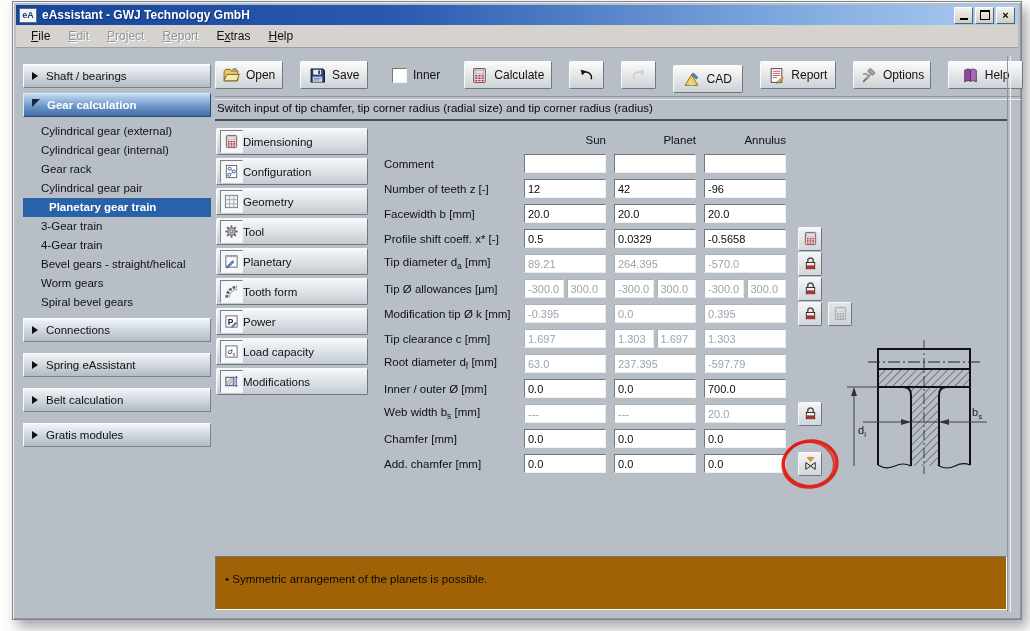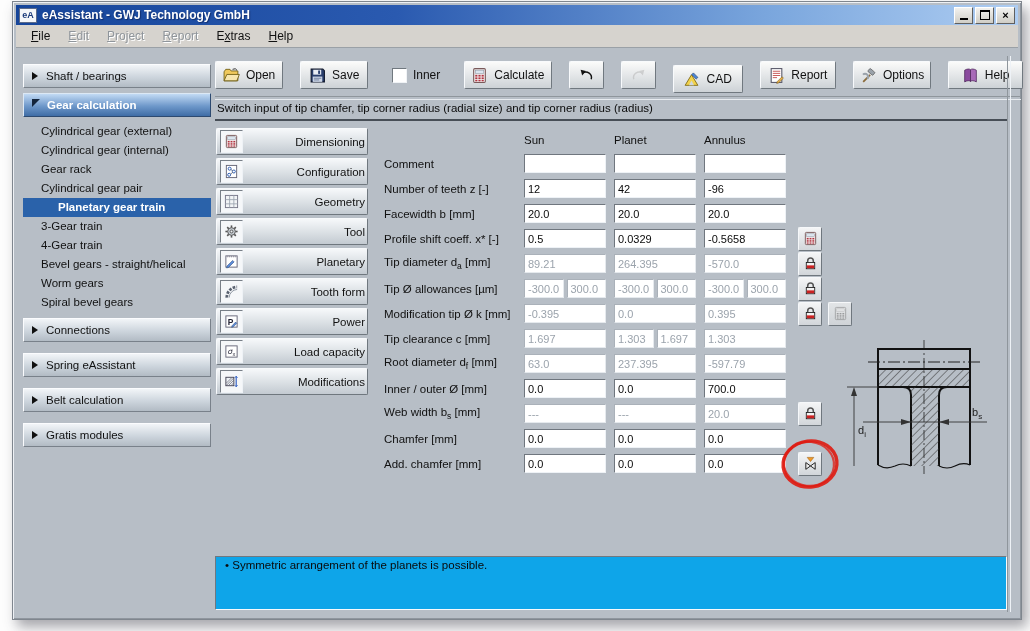--- a/index.html
+++ b/index.html
@@ -31,21 +31,21 @@
   .sb-header{height:22px;margin:0 2px 5px 2px;display:flex;align-items:center;padding-left:8px;
              background:linear-gradient(180deg,#f2f5f8,#cdd5dd 55%,#b2bbc4);
              border:1px solid;border-color:#fbfcfe #79818a #79818a #fbfcfe;font-size:11.5px;cursor:default;}
   .sb-header .tri{width:0;height:0;border-left:6px solid #101010;border-top:4px solid transparent;
                   border-bottom:4px solid transparent;margin-right:8px;}
   .sb-header.active{background:linear-gradient(180deg,#c2daf4,#6e98ca 55%,#3f6da6);
                     border-color:#dce8f4 #2d4a70 #2d4a70 #dce8f4;color:#fff;font-weight:bold;}
   .sb-header.active .tri{border-left:none;border-right:none;border-top:8px solid #14253c;
                          border-right:8px solid transparent;margin-right:7px;}
   .sb-item{height:19px;line-height:19px;padding-left:20px;font-size:11.5px;white-space:nowrap;cursor:default;}
-  .sb-item.selected{background:var(--sel,#2a62aa);color:#fff;font-weight:bold;margin:0 2px;padding-left:35px;}
+  .sb-item.selected{background:var(--sel,#2a62aa);color:#fff;font-weight:bold;margin:0 2px;padding-left:26px;}
   .sb-gap{height:6px;}
   
   .toolbar{position:absolute;left:202px;top:58px;width:808px;height:30px;display:flex;gap:17px;align-items:center;}
   .tool-btn{height:28px;box-sizing:border-box;background:linear-gradient(180deg,#fbfbfa,#e2e5e7 55%,#cdd2d6);
             border:1px solid;border-color:#f8fafc #70787f #70787f #f8fafc;border-radius:2px;
             display:flex;align-items:center;justify-content:center;gap:6px;font-size:12px;color:#111;
             font-family:inherit;padding:0 4px;cursor:default;}
   .tool-btn.disabled .icon{filter:grayscale(1);opacity:.45;}
   .tool-check{display:flex;align-items:center;gap:6px;justify-content:center;}
   .cbox{width:13px;height:13px;background:#fff;border:1px solid;border-color:#70787f #f0f3f6 #f0f3f6 #70787f;}
@@ -57,46 +57,46 @@
   .right-groove{position:absolute;left:994px;top:54px;height:556px;width:2px;
           border-left:1px solid #8f969c;border-right:1px solid #eef2f6;}
   
   .navcol{position:absolute;left:203px;top:126px;width:152px;}
   .nav-btn{width:152px;height:27px;margin-bottom:3px;box-sizing:border-box;display:flex;align-items:center;
            background:linear-gradient(180deg,#f6f8fa,#dde2e6 50%,#c3cad1);
            border:1px solid;border-color:#f8fafc #6f777e #6f777e #f8fafc;border-radius:2px;
            font-size:11.5px;font-family:inherit;color:#111;padding:0 2px;cursor:default;}
   .icon-box{width:21px;height:21px;background:#f5f7f9;border:1px solid;margin-left:1px;
             border-color:#787f87 #eef2f6 #eef2f6 #787f87;display:flex;align-items:center;justify-content:center;}
-  .nav-label{flex:1;text-align:right;margin-left:32px;}
+  .nav-label{flex:1;text-align:left;}
   
   .form-area{position:absolute;left:371px;top:126px;width:500px;}
   .fhead{display:flex;height:23px;align-items:center;}
   .fhead .spacer{width:140px;}
-  .fhead .col{width:82px;margin-right:8px;text-align:left;font-size:11.5px;}
+  .fhead .col{width:82px;margin-right:8px;text-align:right;font-size:11.5px;}
   .frow{display:flex;height:25px;align-items:center;}
   .flabel{width:140px;font-size:11.5px;white-space:nowrap;}
   .flabel sub{font-size:8.5px;}
   .fcell{width:82px;margin-right:8px;display:flex;gap:3px;}
   .finput{width:82px;height:19px;box-sizing:border-box;background:#fff;color:#0a0a0a;
           border:1px solid;border-color:#6f767e #eef2f6 #eef2f6 #6f767e;
           font-family:inherit;font-size:11px;padding:1px 3px;}
   .finput.small{width:39.5px;}
   .finput.ro{color:#9ba3ac;border-color:#aab1b9 #e6eaee #e6eaee #aab1b9;}
   .rowbtns{display:flex;gap:6px;margin-left:4px;align-items:center;}
   .mini-btn{width:24px;height:24px;box-sizing:border-box;background:linear-gradient(180deg,#f4f5f6,#d2d6da);
             border:1px solid;border-color:#f6f8fa #6f777e #6f777e #f6f8fa;border-radius:2px;
             display:flex;align-items:center;justify-content:center;padding:0;cursor:default;}
   .mini-btn.disabled{background:linear-gradient(180deg,#e2e5e7,#cfd3d7);}
   .mini-btn.disabled .icon{filter:grayscale(1);opacity:.45;}
   #red-circle{position:absolute;pointer-events:none;z-index:6;}
   
   .diagram{position:absolute;left:826px;top:336px;}
-  .msgbox{position:absolute;left:202px;top:554px;width:792px;height:54px;box-sizing:border-box;background:#0ea5e9;
-          border:1px solid;border-color:#70787f #f8fafc #f8fafc #70787f;padding:2px 9px;font-size:11.5px;color:#0a0a0a;}
+  .msgbox{position:absolute;left:202px;top:554px;width:792px;height:54px;box-sizing:border-box;background:#a16207;
+          border:1px solid;border-color:#70787f #f8fafc #f8fafc #70787f;padding:16px 9px;font-size:11.5px;color:#0a0a0a;}
 </style>
 </head>
 <body>
 
 <div class="window">
 
   <div class="titlebar">
     <span class="app-icon">eA</span>
     <span class="title-text">eAssistant - GWJ Technology GmbH</span>
     <span class="tbtn">

